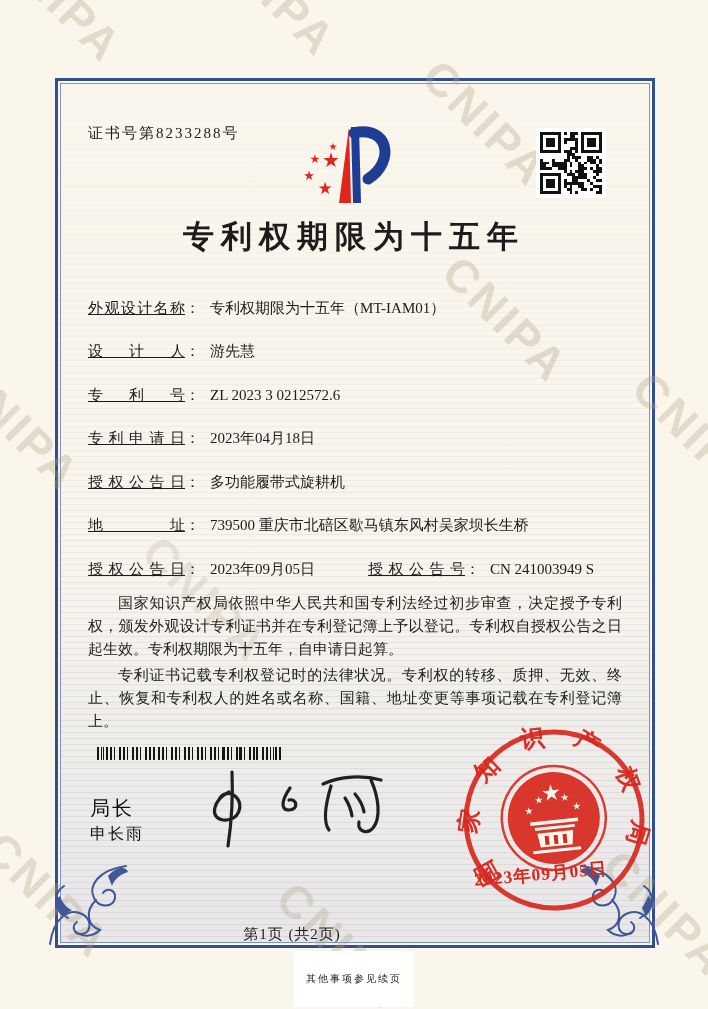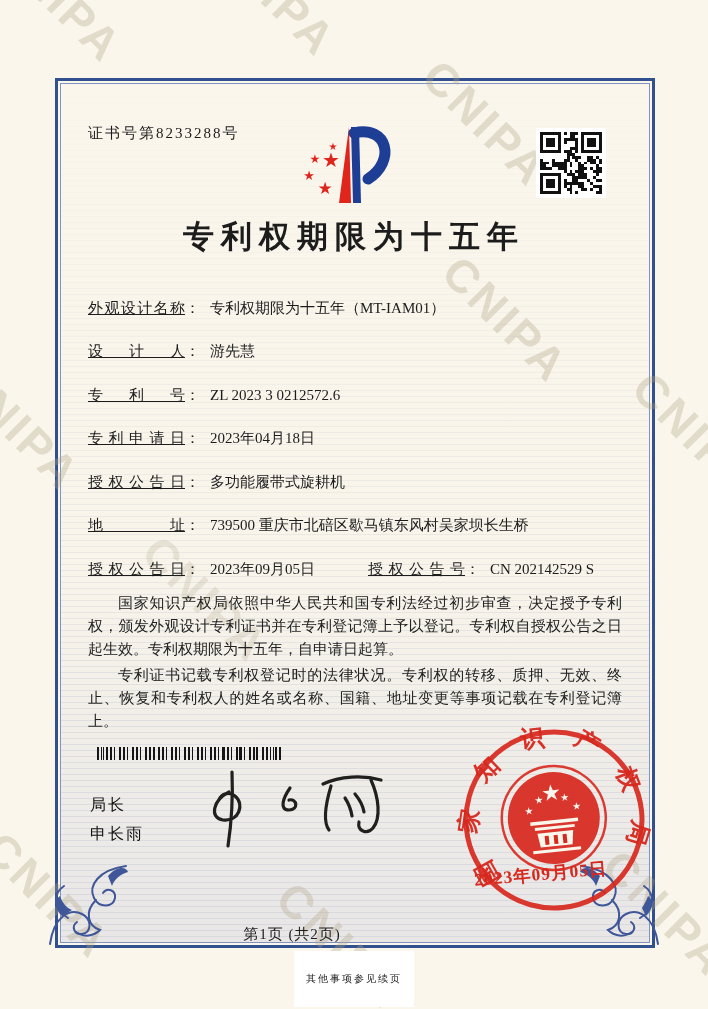--- a/index.html
+++ b/index.html
@@ -37,21 +37,21 @@
   .fvalue { margin-left:10px; }
   .grant2 { position:absolute; left:280px; top:0; }
   .paras { left:88px; top:592px; width:534px; }
   .paras p { margin:0 0 3px 0; font-size:15px; line-height:23px; text-align:justify; text-indent:2em; color:#222; }
   .barcode { left:97px; top:747px; width:184px; height:13px;
     background:
       repeating-linear-gradient(90deg,#151515 0 2px,rgba(0,0,0,0) 2px 4px,#151515 4px 5px,rgba(0,0,0,0) 5px 9px,#151515 9px 11px,rgba(0,0,0,0) 11px 13px),
       repeating-linear-gradient(90deg,rgba(0,0,0,0) 0 6px,#151515 6px 7px,rgba(0,0,0,0) 7px 17px);
   }
   .sig-title { left:90px; top:795px; font-family:"Liberation Sans","DejaVu Sans",sans-serif;
-               font-size:16px; letter-spacing:2px; color:#111; }
+               font-size:20px; letter-spacing:2px; color:#111; }
   .sig-name  { left:90px; top:824px; font-family:"Liberation Sans","DejaVu Sans",sans-serif;
                font-size:16px; letter-spacing:2px; color:#111; }
   .sig-svg { left:195px; top:766px; }
   .seal-svg { left:456px; top:722px; transform:rotate(-6deg); }
   .seal-date { left:474px; top:862px; transform:rotate(-5deg); color:#d7281e;
                font-size:17.5px; font-weight:600; letter-spacing:1px; white-space:nowrap; }
   .qr-box { left:536px; top:128px; width:70px; height:70px; background:#fff; padding:4px; }
   .logo-svg { left:290px; top:113px; }
   .page-num { left:0; top:925px; width:584px; text-align:center; font-size:15px; letter-spacing:1px; }
   .note-strip { left:50%; top:951px; transform:translateX(-50%); background:#ffffff;
@@ -370,21 +370,21 @@
   </div>
   <div class="row" style="top:472px">
     <span class="flabel">授权公告日</span><span>：</span><span class="fvalue">多功能履带式旋耕机</span>
   </div>
   <div class="row" style="top:515px">
     <span class="flabel">地址</span><span>：</span><span class="fvalue">739500 重庆市北碚区歇马镇东风村吴家坝长生桥</span>
   </div>
   <div class="row" style="top:559px">
     <span class="flabel">授权公告日</span><span>：</span><span class="fvalue">2023年09月05日</span>
     <span class="grant2">
-      <span class="flabel">授权公告号</span><span>：</span><span class="fvalue">CN 202142529 S</span>
+      <span class="flabel">授权公告号</span><span>：</span><span class="fvalue">CN 241003949 S</span>
     </span>
   </div>
 
   <div class="ct paras">
     <p>国家知识产权局依照中华人民共和国专利法经过初步审查，决定授予专利权，颁发外观设计专利证书并在专利登记簿上予以登记。专利权自授权公告之日起生效。专利权期限为十五年，自申请日起算。</p>
     <p>专利证书记载专利权登记时的法律状况。专利权的转移、质押、无效、终止、恢复和专利权人的姓名或名称、国籍、地址变更等事项记载在专利登记簿上。</p>
   </div>
 
   <div class="ct barcode"></div>
 

